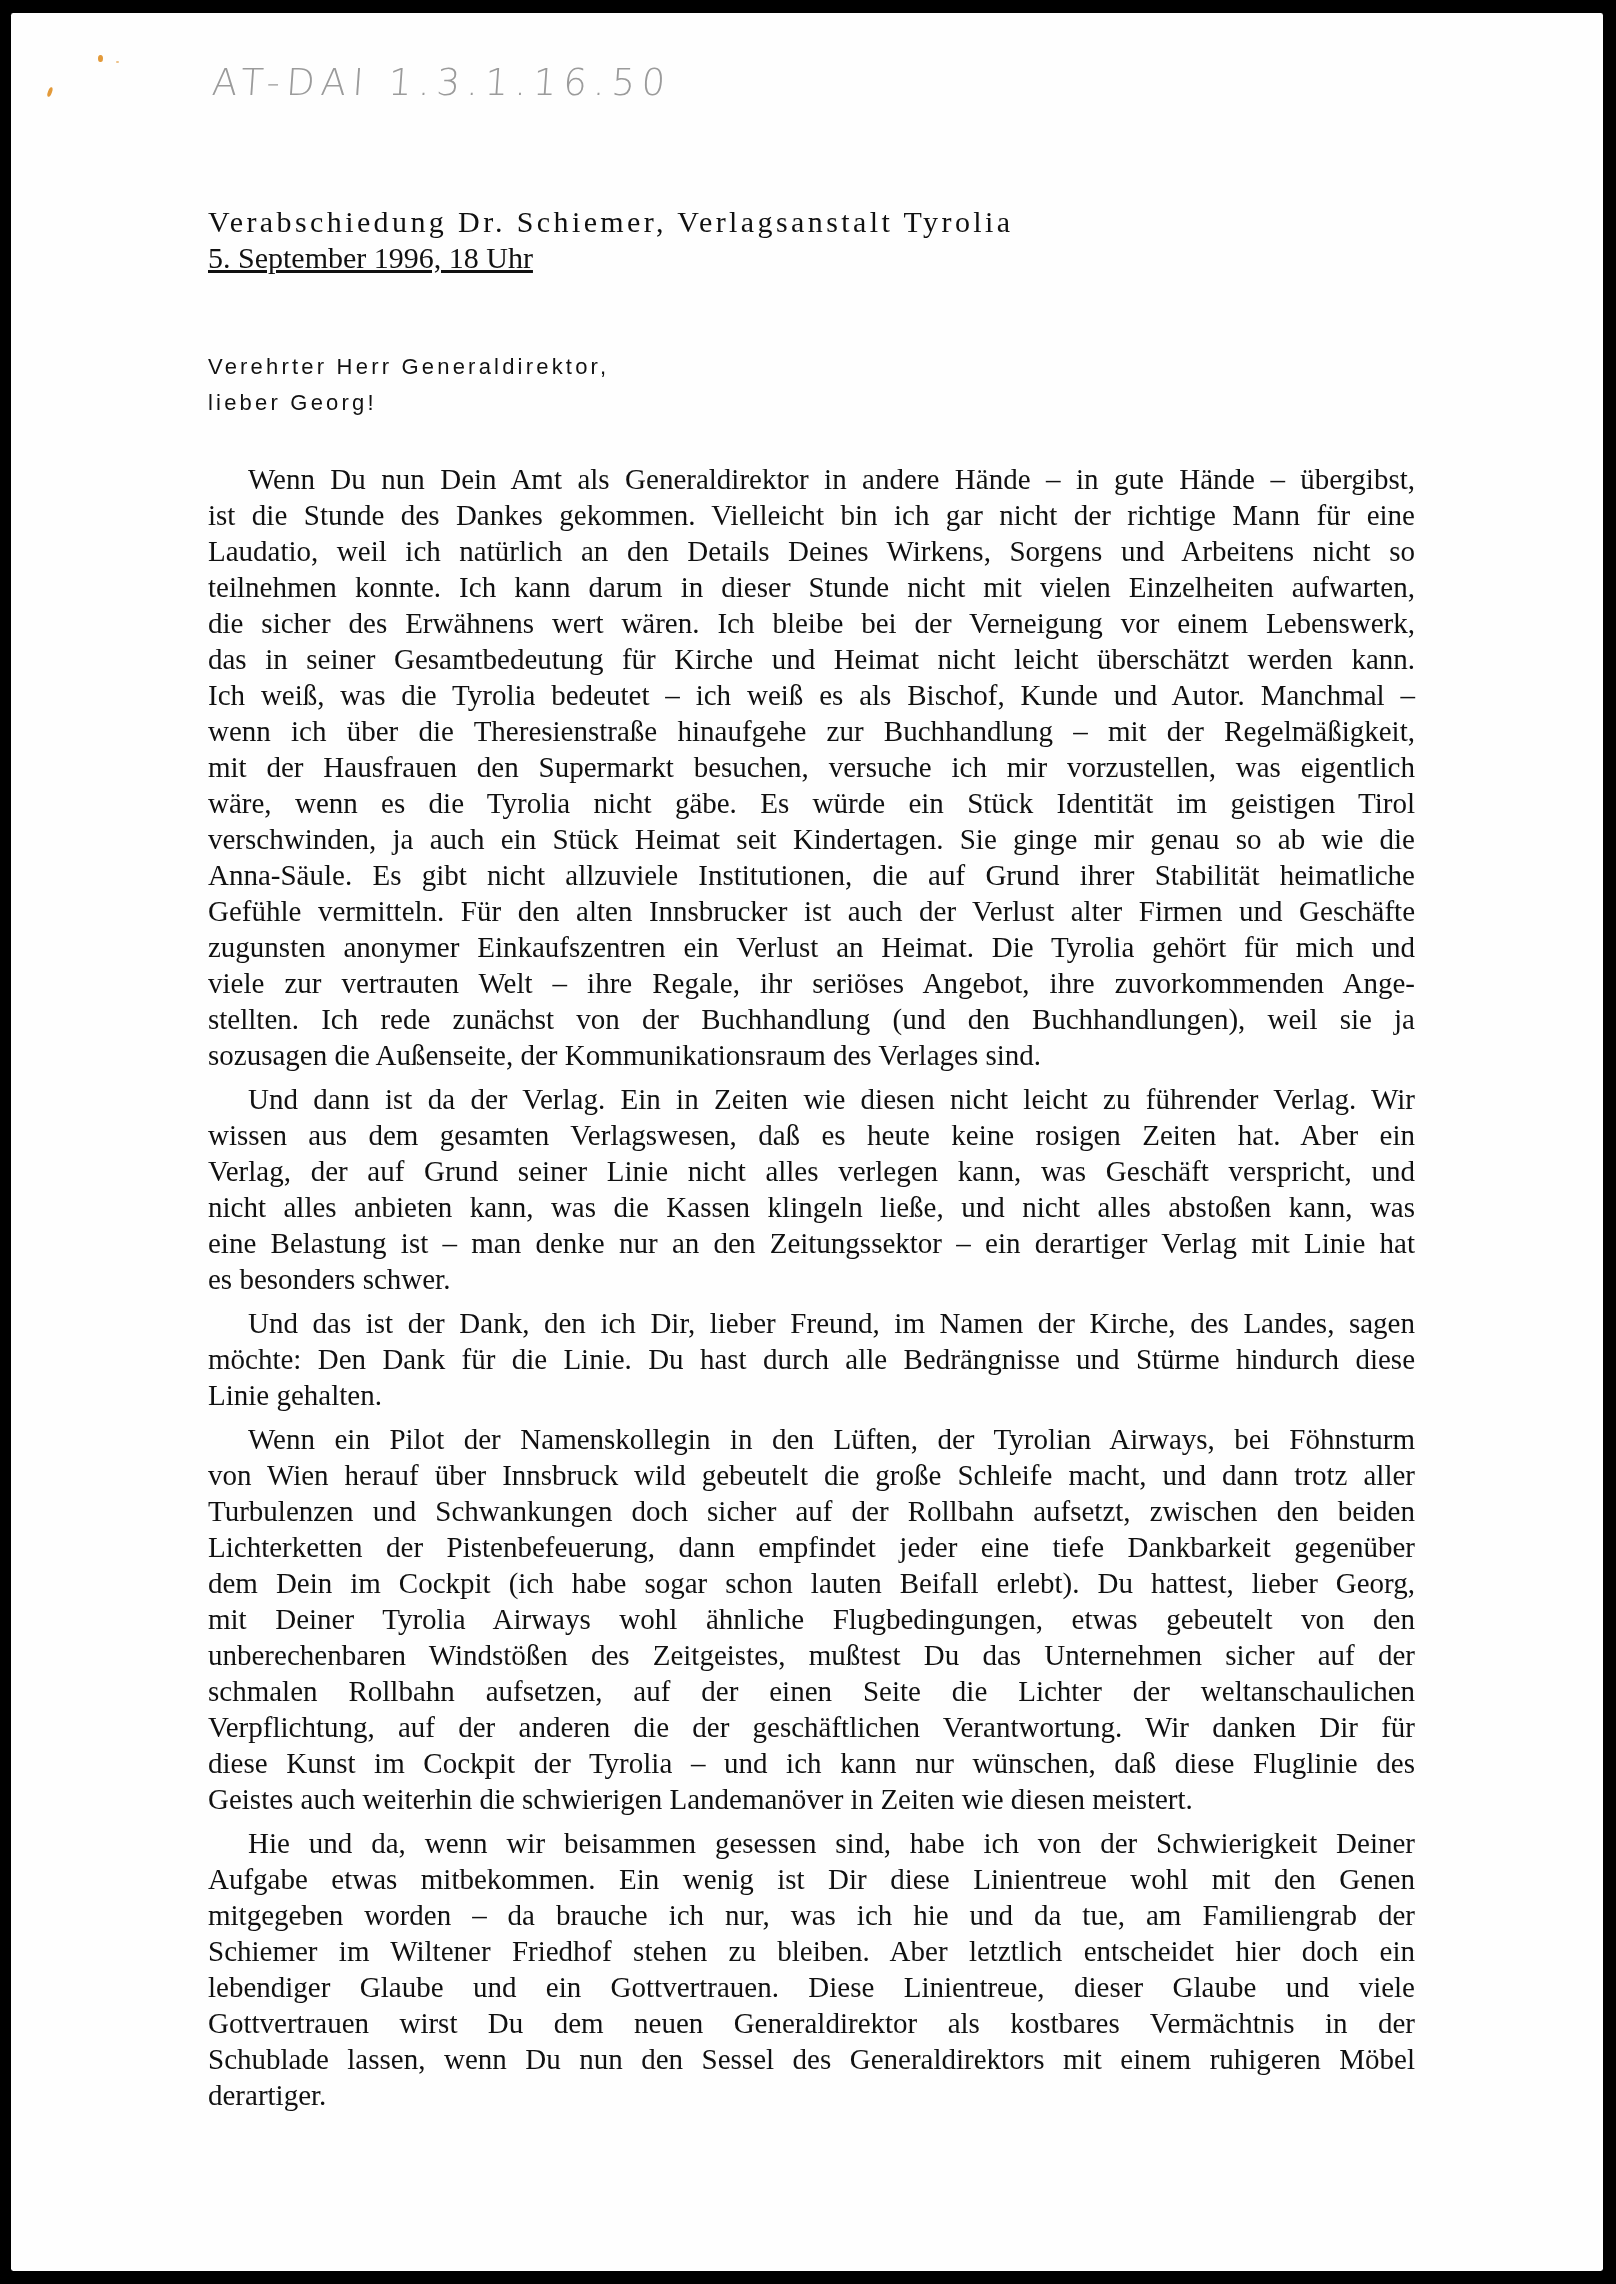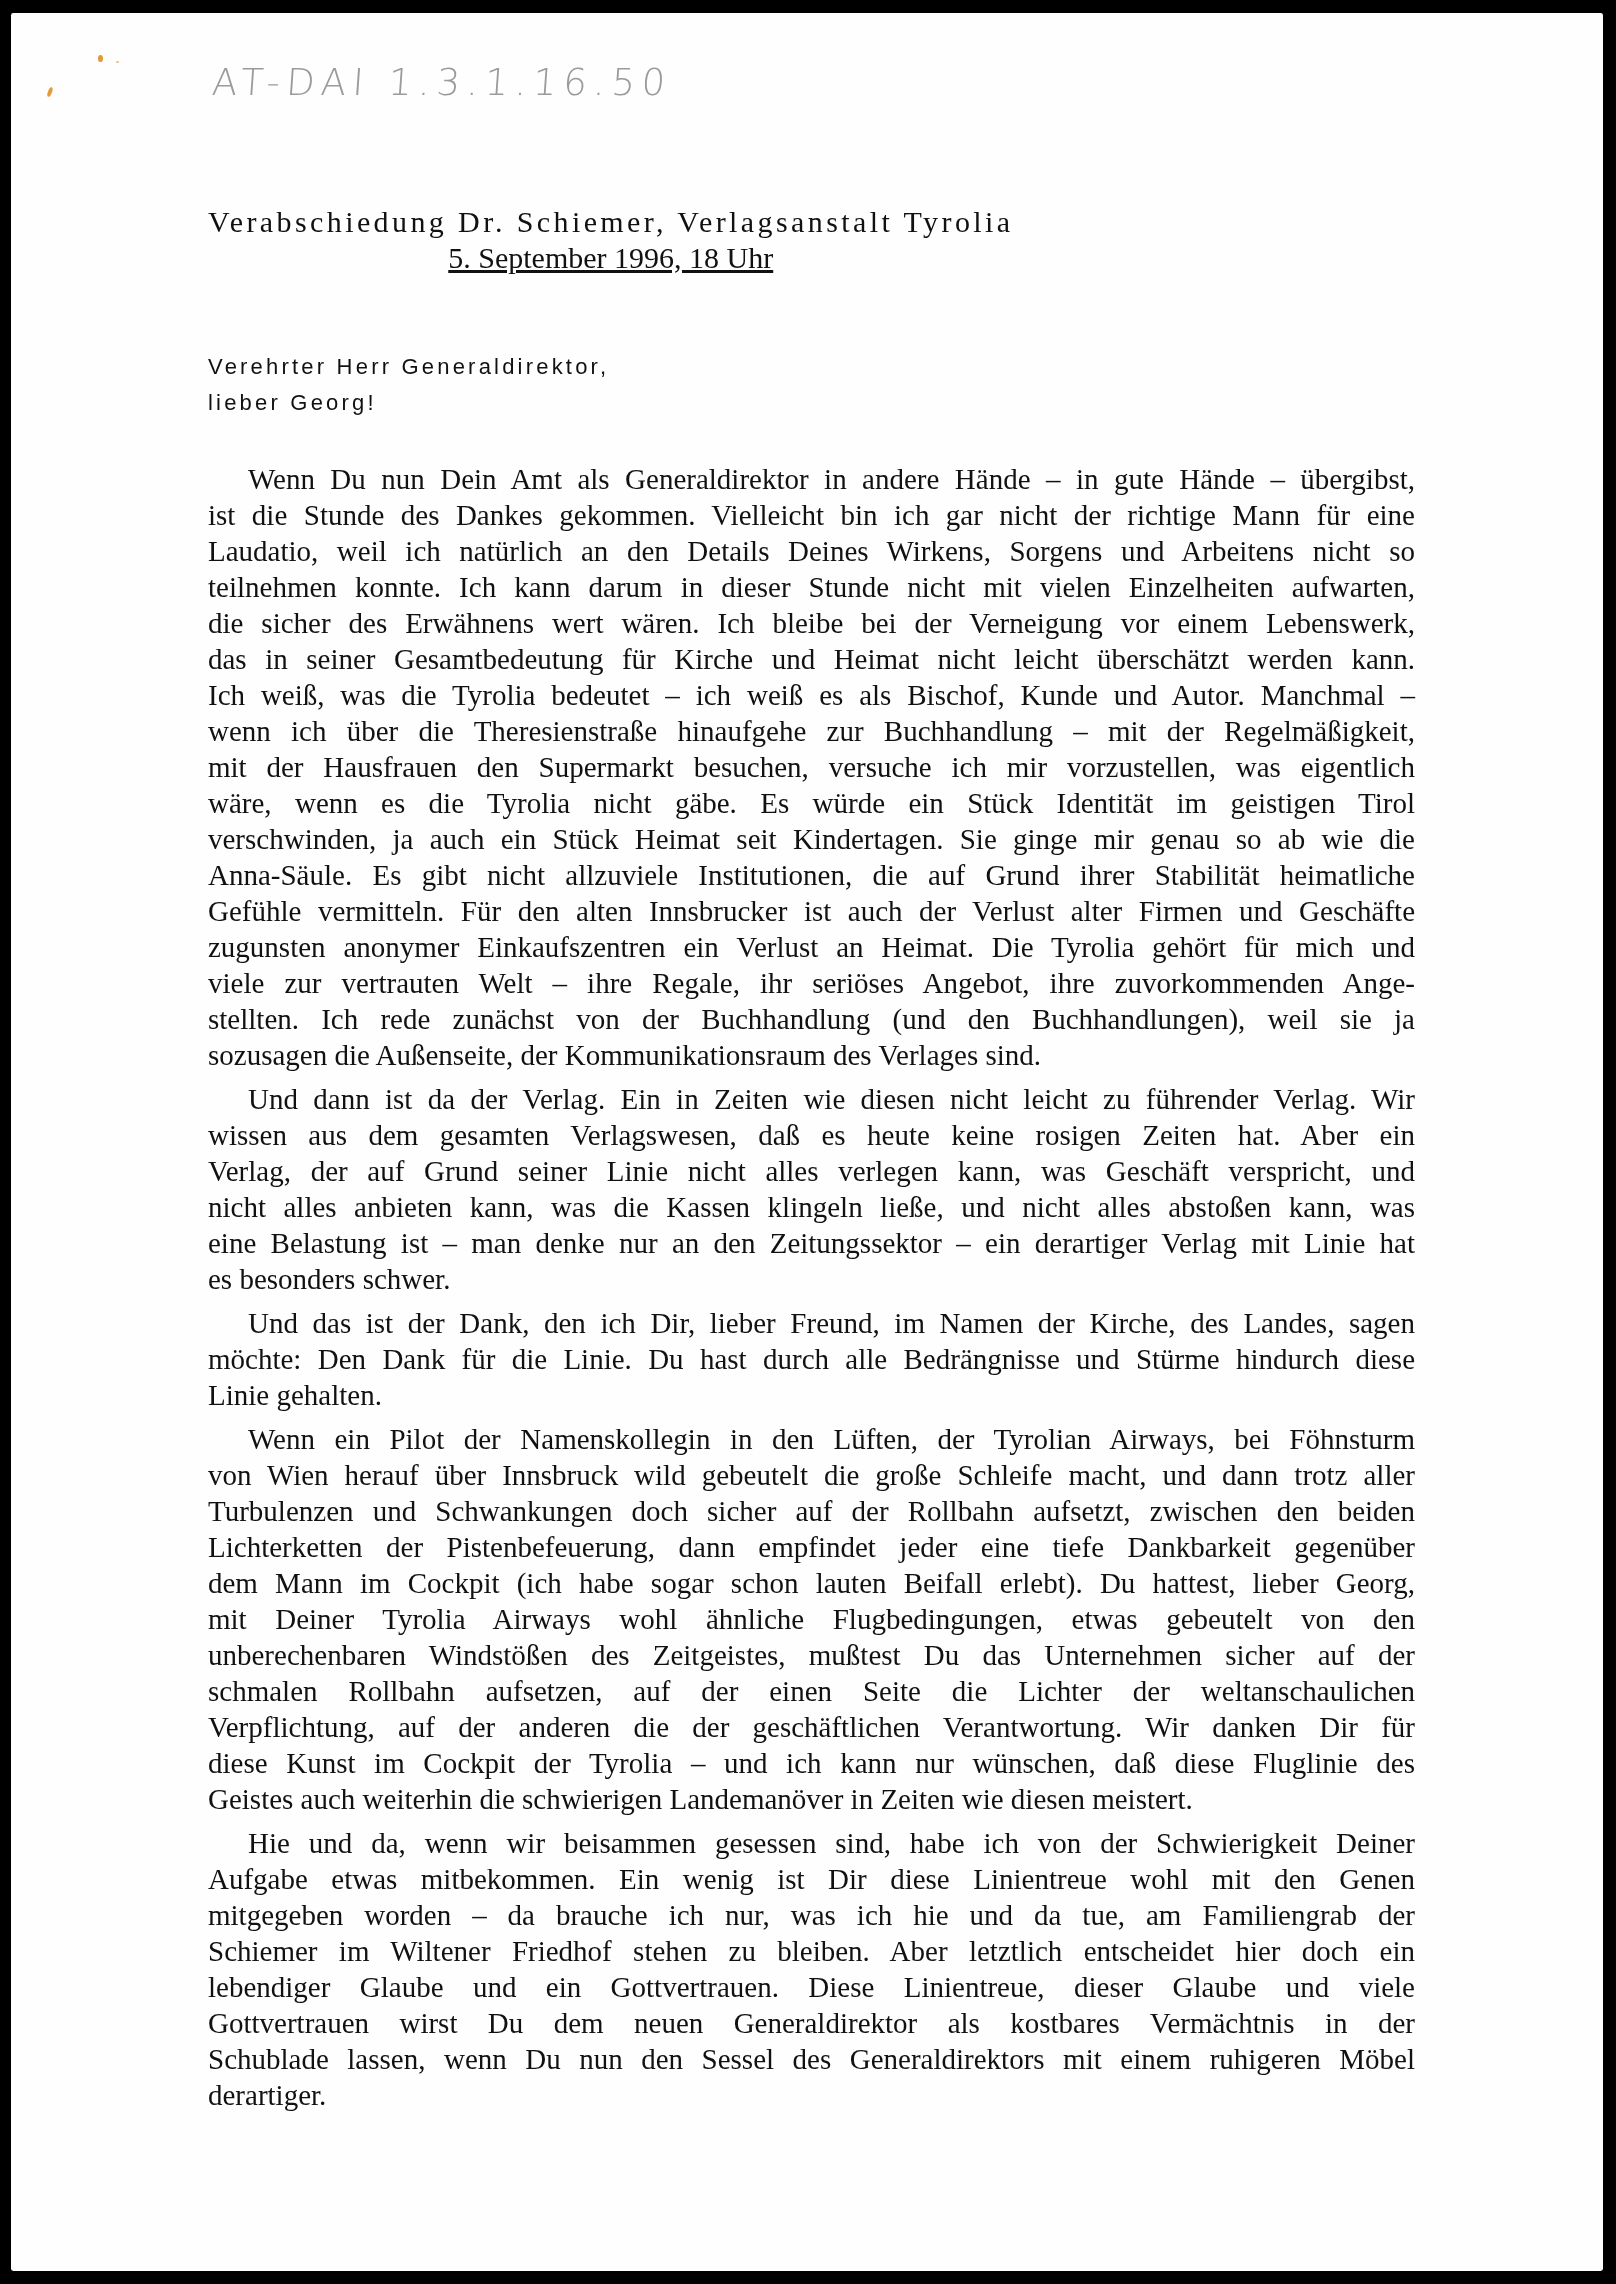--- a/index.html
+++ b/index.html
@@ -33,21 +33,20 @@
     opacity: 0.85;
     white-space: nowrap;
   }
   .title-block {
     position: absolute;
     left: 208px; top: 204px;
     font-family: "Liberation Serif", serif;
     font-size: 30px;
     line-height: 36px;
     color: #111;
-    text-align: center;
   }
   .title-line { letter-spacing: 3.4px; white-space: nowrap; }
   .date-line { white-space: nowrap; text-decoration: underline; }
   .salutation {
     position: absolute;
     left: 208px; top: 349px;
     font-family: Liberation Sans, sans-serif;
     font-size: 22px;
     line-height: 36px;
     letter-spacing: 3.2px;
@@ -126,21 +125,21 @@
     <div class="para">
       <span class="line first">Und das ist der Dank, den ich Dir, lieber Freund, im Namen der Kirche, des Landes, sagen</span>
       <span class="line">möchte: Den Dank für die Linie. Du hast durch alle Bedrängnisse und Stürme hindurch diese</span>
       <span class="line last">Linie gehalten.</span>
     </div>
     <div class="para">
       <span class="line first">Wenn ein Pilot der Namenskollegin in den Lüften, der Tyrolian Airways, bei Föhnsturm</span>
       <span class="line">von Wien herauf über Innsbruck wild gebeutelt die große Schleife macht, und dann trotz aller</span>
       <span class="line">Turbulenzen und Schwankungen doch sicher auf der Rollbahn aufsetzt, zwischen den beiden</span>
       <span class="line">Lichterketten der Pistenbefeuerung, dann empfindet jeder eine tiefe Dankbarkeit gegenüber</span>
-      <span class="line">dem Mann im Cockpit (ich habe sogar schon lauten Beifall erlebt). Du hattest, lieber Georg,</span>
+      <span class="line">dem Dein im Cockpit (ich habe sogar schon lauten Beifall erlebt). Du hattest, lieber Georg,</span>
       <span class="line">mit Deiner Tyrolia Airways wohl ähnliche Flugbedingungen, etwas gebeutelt von den</span>
       <span class="line">unberechenbaren Windstößen des Zeitgeistes, mußtest Du das Unternehmen sicher auf der</span>
       <span class="line">schmalen Rollbahn aufsetzen, auf der einen Seite die Lichter der weltanschaulichen</span>
       <span class="line">Verpflichtung, auf der anderen die der geschäftlichen Verantwortung. Wir danken Dir für</span>
       <span class="line">diese Kunst im Cockpit der Tyrolia – und ich kann nur wünschen, daß diese Fluglinie des</span>
       <span class="line last">Geistes auch weiterhin die schwierigen Landemanöver in Zeiten wie diesen meistert.</span>
     </div>
     <div class="para">
       <span class="line first">Hie und da, wenn wir beisammen gesessen sind, habe ich von der Schwierigkeit Deiner</span>
       <span class="line">Aufgabe etwas mitbekommen. Ein wenig ist Dir diese Linientreue wohl mit den Genen</span>

